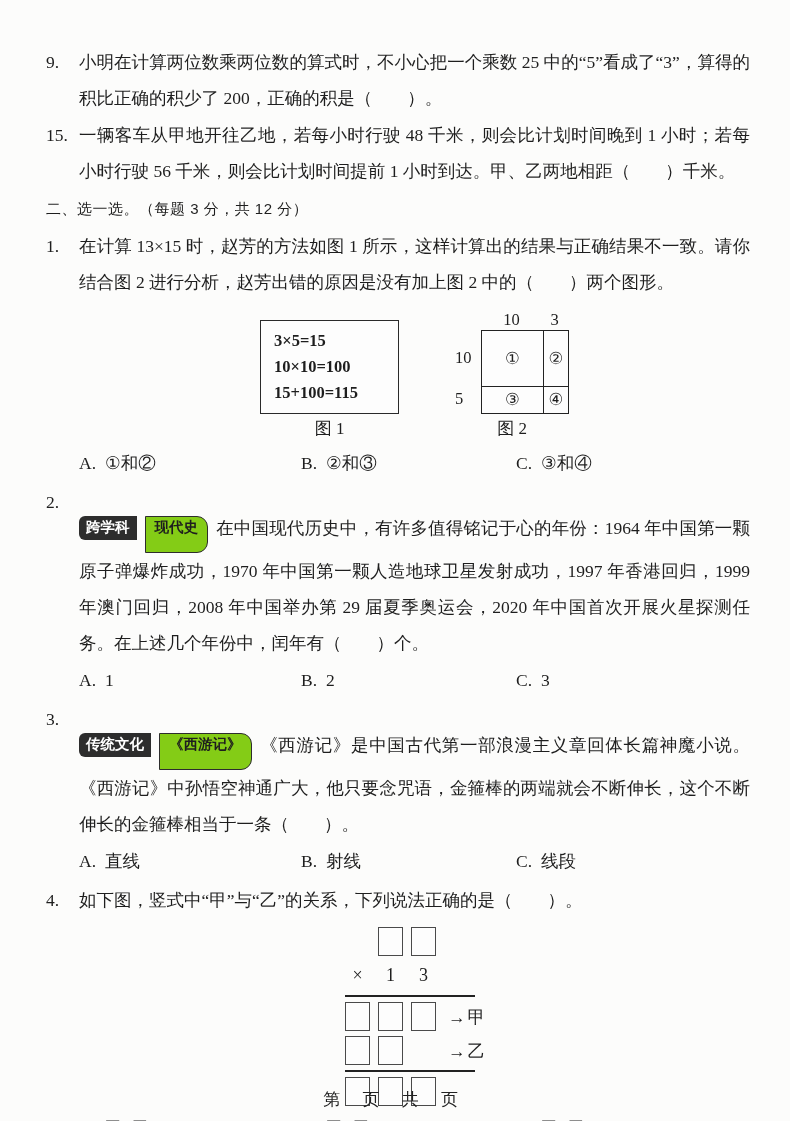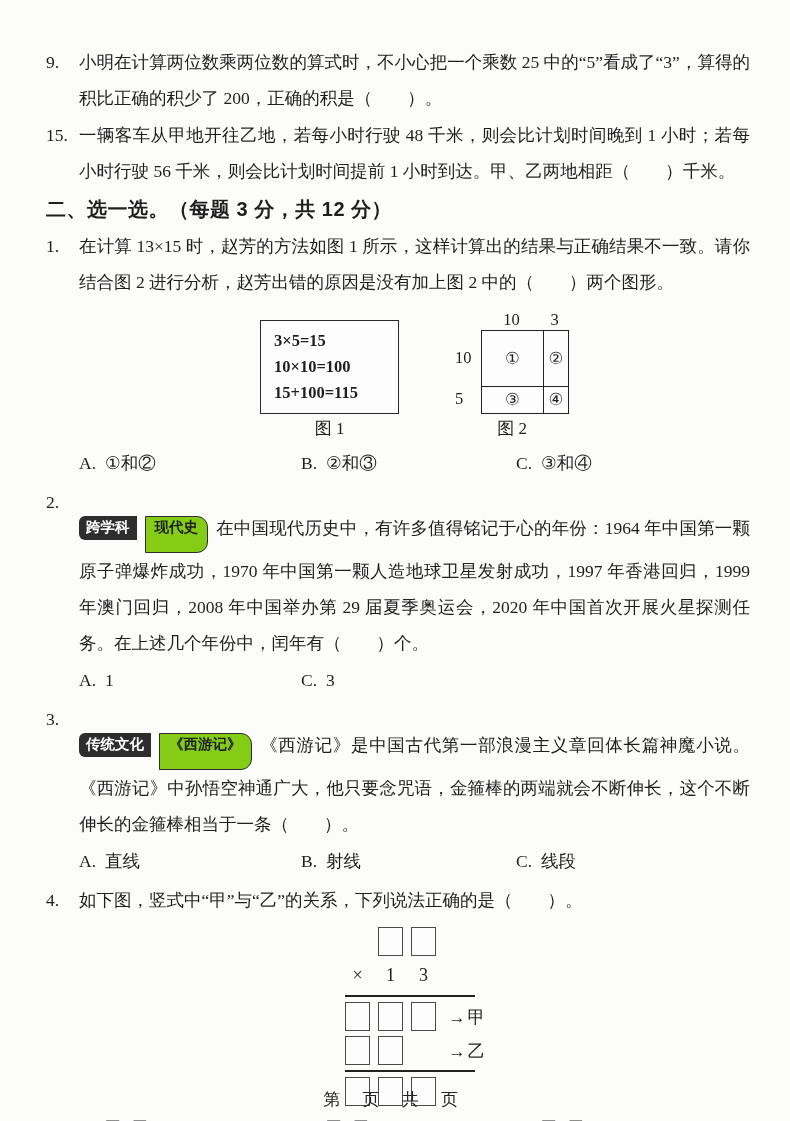--- a/index.html
+++ b/index.html
@@ -13,21 +13,21 @@
     font-size:17.5px;
     overflow:hidden;
     box-sizing:border-box;
   }
   .content{padding:44px 40px 0 46px; text-align:justify;}
   .q{display:flex; line-height:36px; margin-bottom:1px;}
   .qnum{flex:0 0 33px;}
   .qbody{flex:1; text-align:justify;}
   .section-title{
     font-family:"Liberation Sans","DejaVu Sans",sans-serif;
-    font-weight:bold; font-size:20px; line-height:38px; letter-spacing:.5px;
+    font-weight:normal; font-size:15px; line-height:38px; letter-spacing:.5px;
   }
   
   .badge{display:inline-flex; vertical-align:2px; margin-right:8px; line-height:normal;
          font-family:"Liberation Sans","DejaVu Sans",sans-serif; font-size:14.5px;}
   .badge-dark{
     background:#2d2d2d; color:#ffffff; font-weight:bold;
     padding:2px 7px 3px; border-radius:6px 0 0 6px;margin-top:32px;
   }
   .badge-outline{
     border:1.6px solid #2d2d2d; color:#1e1e1e; font-weight:bold; background:#84cc16;
@@ -136,20 +136,21 @@
         </div>
       </div>
     </div>
 
     <div class="q">
       <span class="qnum">2.</span>
       <div class="qbody">
         <span class="badge badge-dark">跨学科</span><span class="badge badge-outline">现代史</span><span>在中国现代历史中，有许多值得铭记于心的年份：1964 年中国第一颗原子弹爆炸成功，1970 年中国第一颗人造地球卫星发射成功，1997 年香港回归，1999 年澳门回归，2008 年中国举办第 29 届夏季奥运会，2020 年中国首次开展火星探测任务。在上述几个年份中，闰年有（　　）个。</span>
         <div class="opts">
           <span class="opt"><span class="okey">A.</span><span>1</span></span>
+          <span class="opt"><span class="okey">B.</span><span>2</span></span>
           <span class="opt"><span class="okey">C.</span><span>3</span></span>
         </div>
       </div>
     </div>
 
     <div class="q">
       <span class="qnum">3.</span>
       <div class="qbody">
         <span class="badge badge-dark">传统文化</span><span class="badge badge-outline">《西游记》</span><span>《西游记》是中国古代第一部浪漫主义章回体长篇神魔小说。《西游记》中孙悟空神通广大，他只要念咒语，金箍棒的两端就会不断伸长，这个不断伸长的金箍棒相当于一条（　　）。</span>
         <div class="opts">

